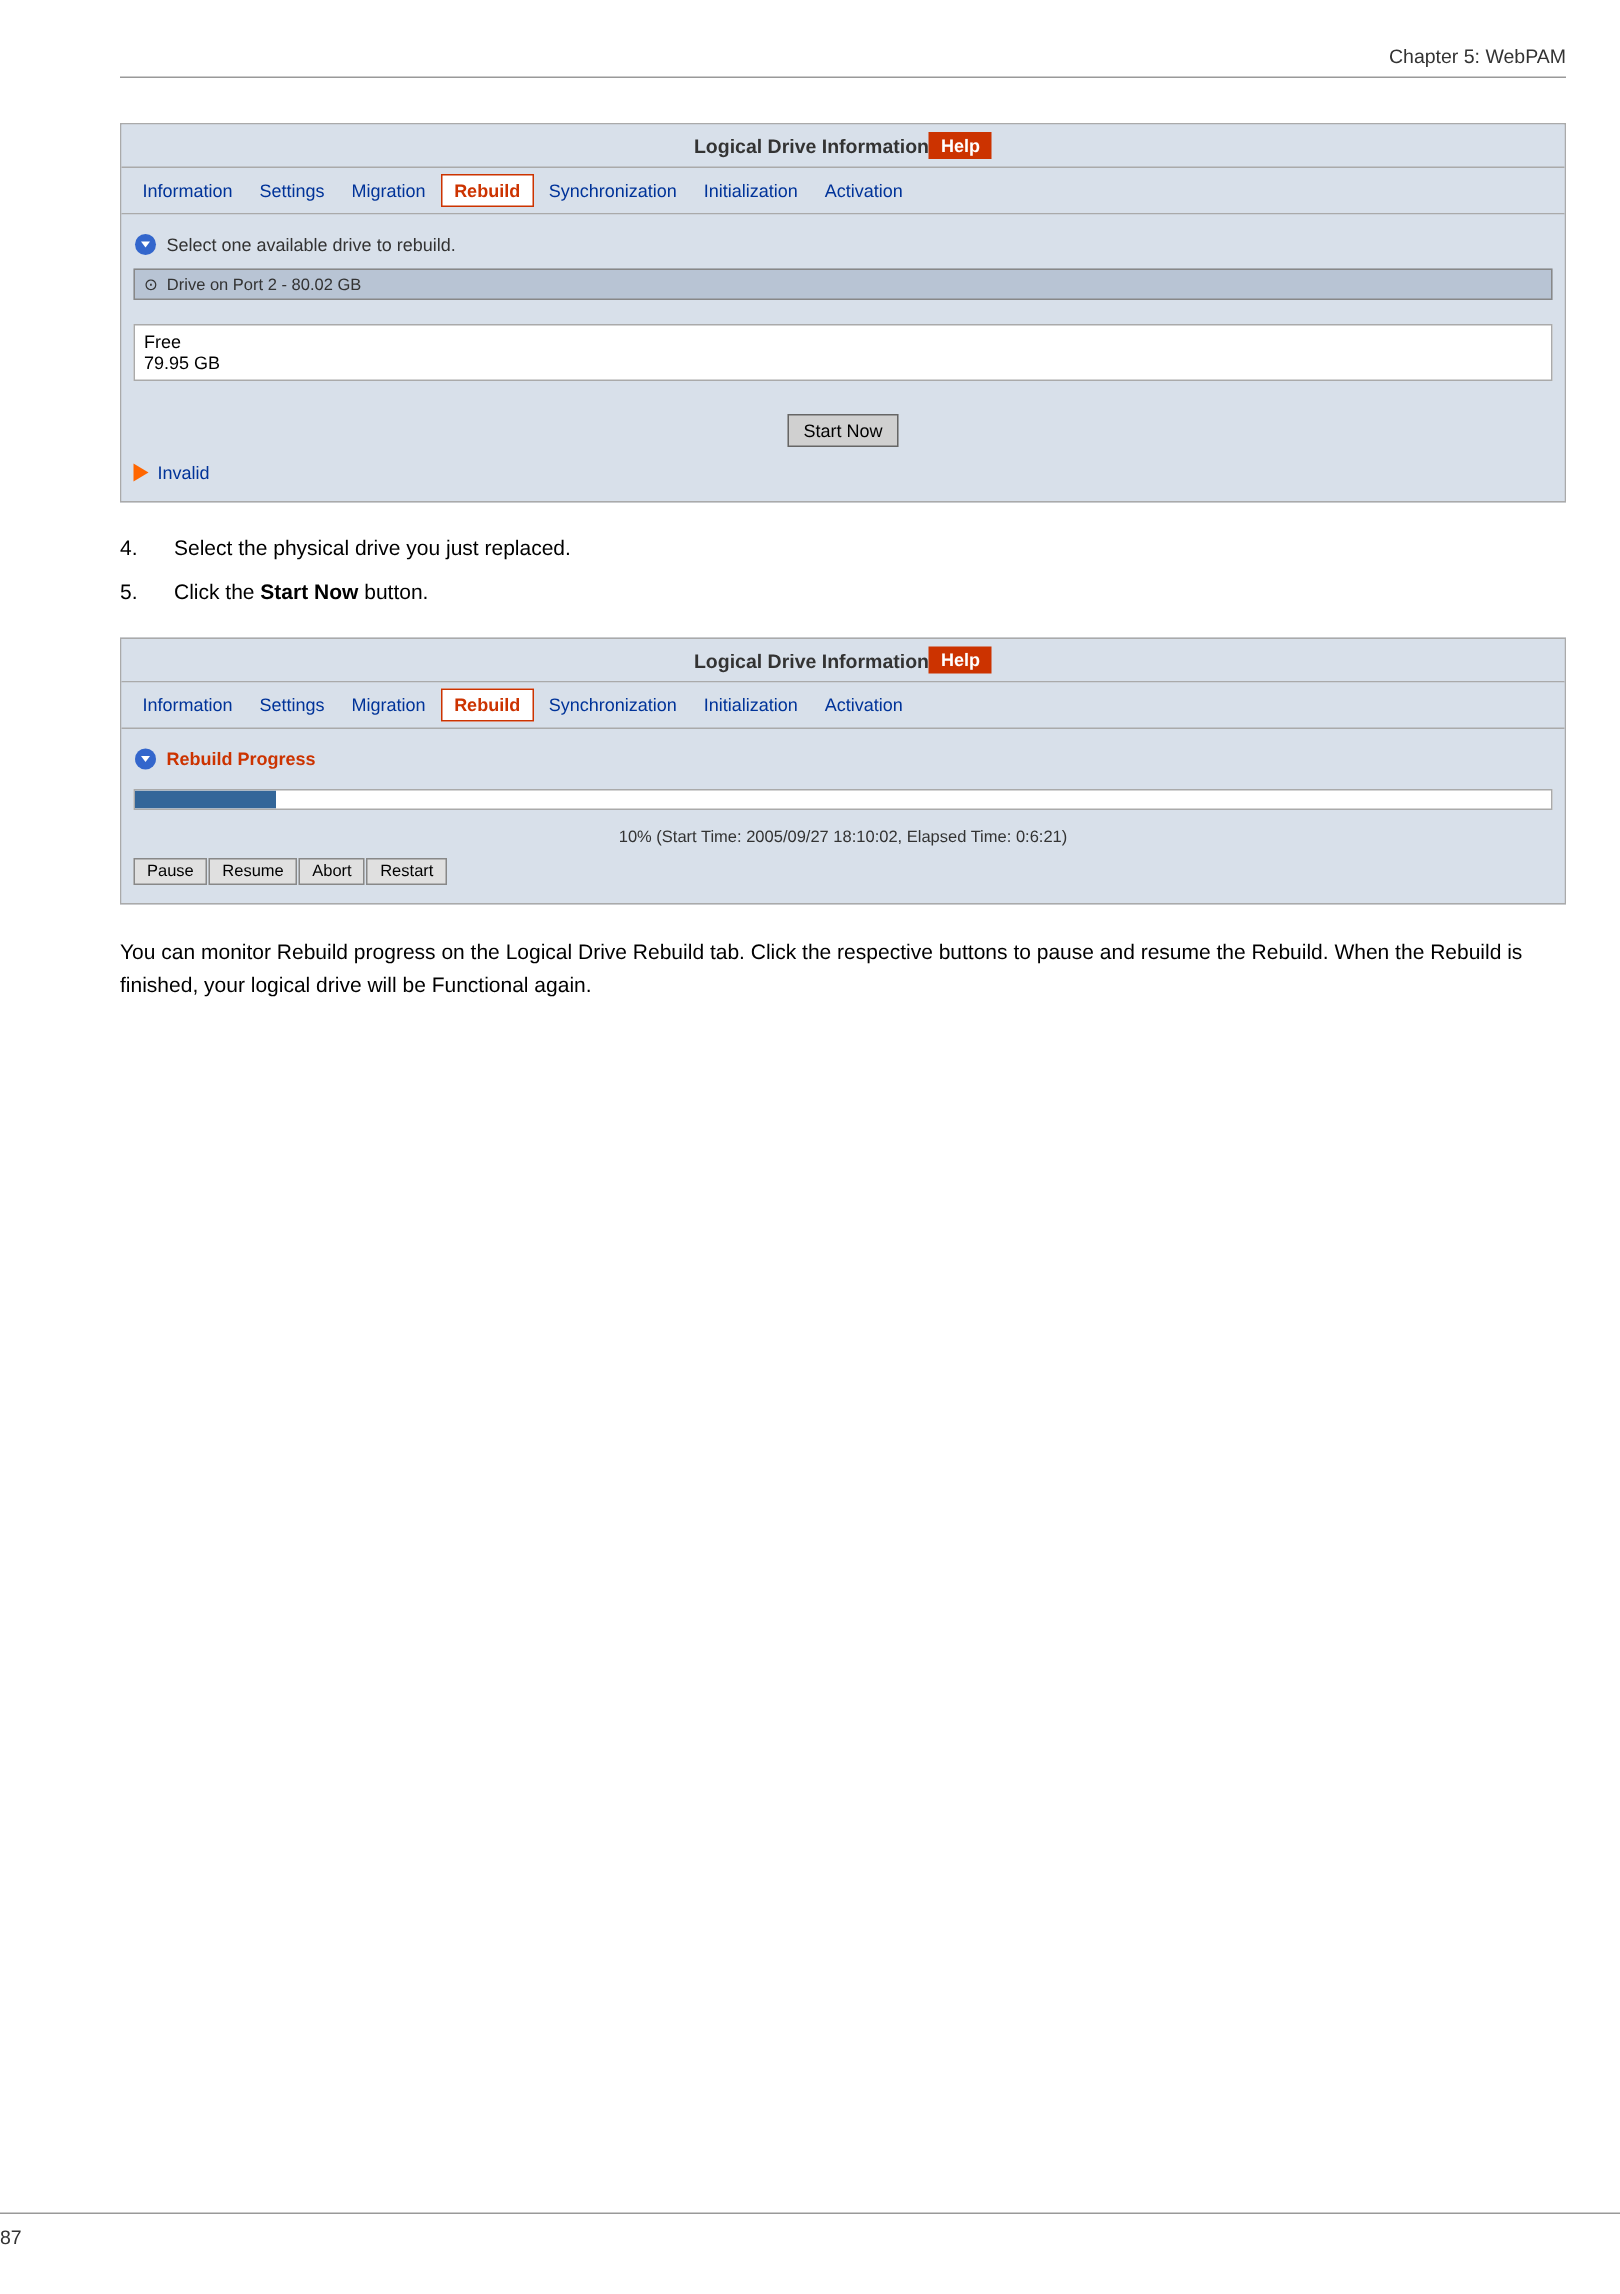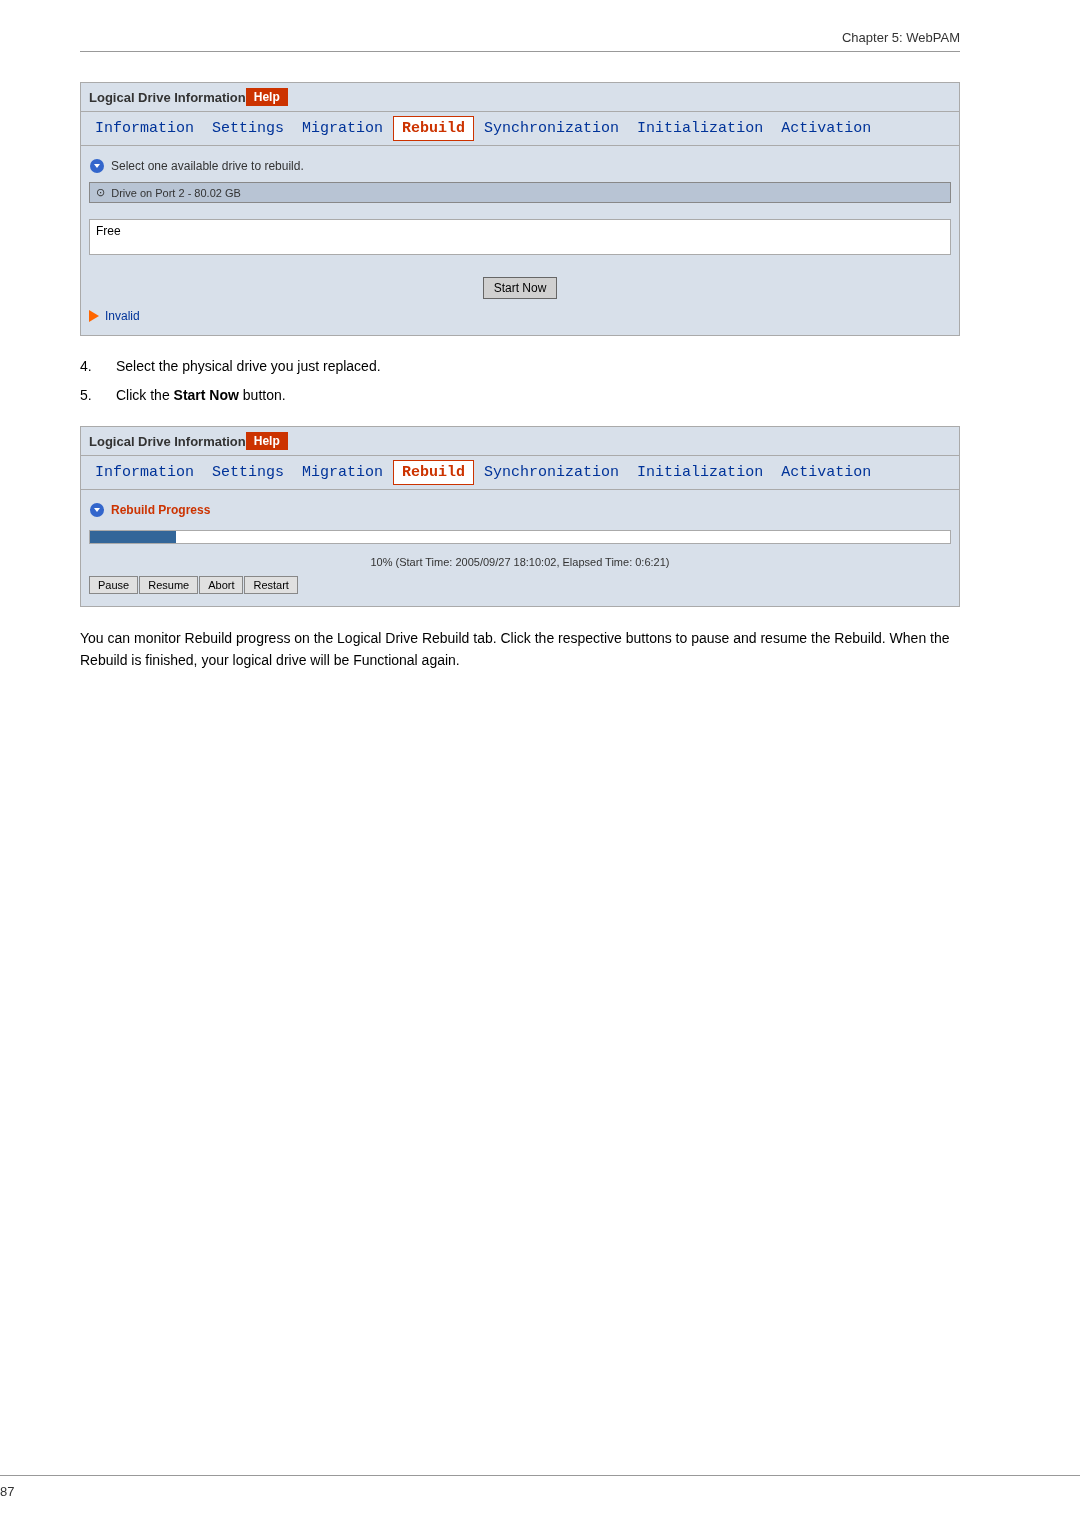--- a/index.html
+++ b/index.html
@@ -8,21 +8,21 @@
       font-size: 13px;
       background: #fff;
       color: #000;
       width: 1080px;
       min-height: 1529px;
       padding: 0;
     }
     .page-container {
       width: 1080px;
       min-height: 1529px;
-      padding: 30px 120px 60px 80px;
+      padding: 30px 36px 60px 80px;
       position: relative;
     }
     .chapter-header {
       text-align: right;
       font-size: 13px;
       color: #333;
       border-bottom: 1px solid #999;
       padding-bottom: 6px;
       margin-bottom: 30px;
     }
@@ -32,21 +32,21 @@
       border: 1px solid #aaa;
       background: #d8e0ea;
       margin-bottom: 20px;
       width: 100%;
     }
     .panel-header {
       background: #d8e0ea;
       border-bottom: 1px solid #aaa;
       padding: 5px 8px;
       display: flex;
-      justify-content: flex-start;
+      justify-content: center;
       align-items: center;
     }
     .panel-title {
       font-weight: bold;
       font-size: 13px;
       color: #333;
     }
     .help-btn {
       background: #cc3300;
       color: #fff;
@@ -61,28 +61,27 @@
     .tabs-row {
       display: flex;
       align-items: center;
       background: #d8e0ea;
       border-bottom: 1px solid #aaa;
       padding: 4px 6px;
       gap: 2px;
     }
     .tab {
       padding: 3px 8px;
-      font-size: 15px;
+      font-size: 12px;
       cursor: pointer;
       background: transparent;
       border: none;
       color: #003399;
       font-weight: normal;
       text-decoration: none;
-      font-family: Liberation Mono, monospace;
     }
     .tab.active {
       font-weight: bold;
       color: #000;
       background: #fff;
       border: 1px solid #aaa;
       border-bottom: 1px solid #fff;
     }
     .tab.bold {
       font-weight: bold;
@@ -286,20 +285,21 @@
         <span>Select one available drive to rebuild.</span>
       </div>
 
       <div class="drive-item">
         <span class="drive-icon">⊙</span>
         <span>Drive on Port 2 - 80.02 GB</span>
       </div>
 
       <div class="free-space">
         <div>Free</div>
+        <div>79.95 GB</div>
       </div>
 
 
       <div class="btn-row">
         <button class="btn btn-primary">Start Now</button>
       </div>
 
       <div class="schedule-row">
         <span class="play-icon"></span>
         <span>Invalid</span>

